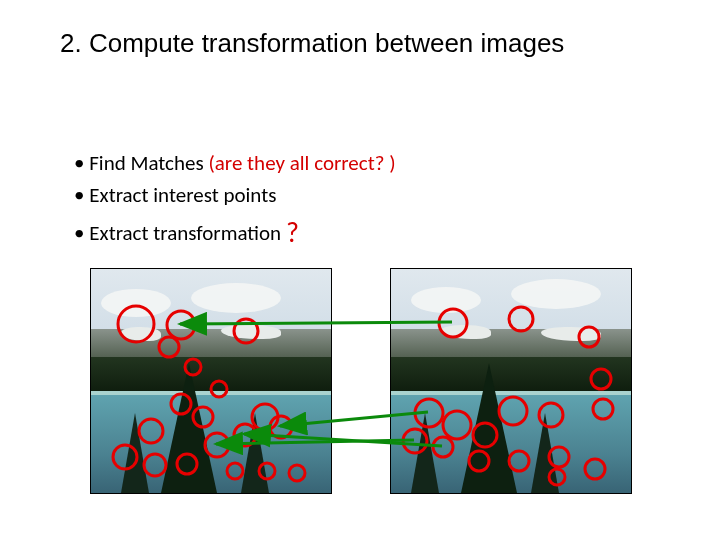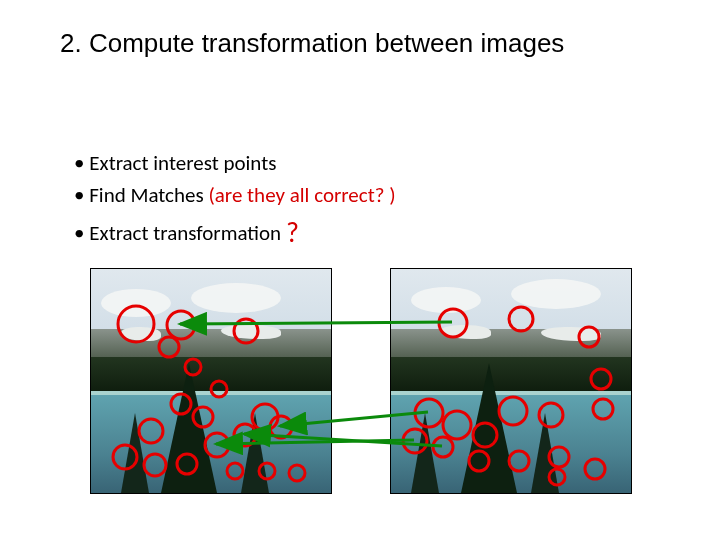--- a/index.html
+++ b/index.html
@@ -102,24 +102,24 @@
   }
 </style>
 </head>
 <body>
 
 <div class="slide">
 
   <div class="title">2. Compute transformation between images</div>
 
   <ul class="bullets">
-    <li><span>Extract interest points</span></li>
     <li>
       <span>Find Matches </span><span class="red">(are they all correct? )</span>
     </li>
+    <li><span>Extract interest points</span></li>
     <li>
       <span>Extract transformation </span><span class="q">?</span>
     </li>
   </ul>
 
   <div class="figure">
 
     <div class="photo left">
       <div class="sky"></div>
       <div class="cloud" style="left:10px; top:20px; width:70px; height:28px;"></div>

